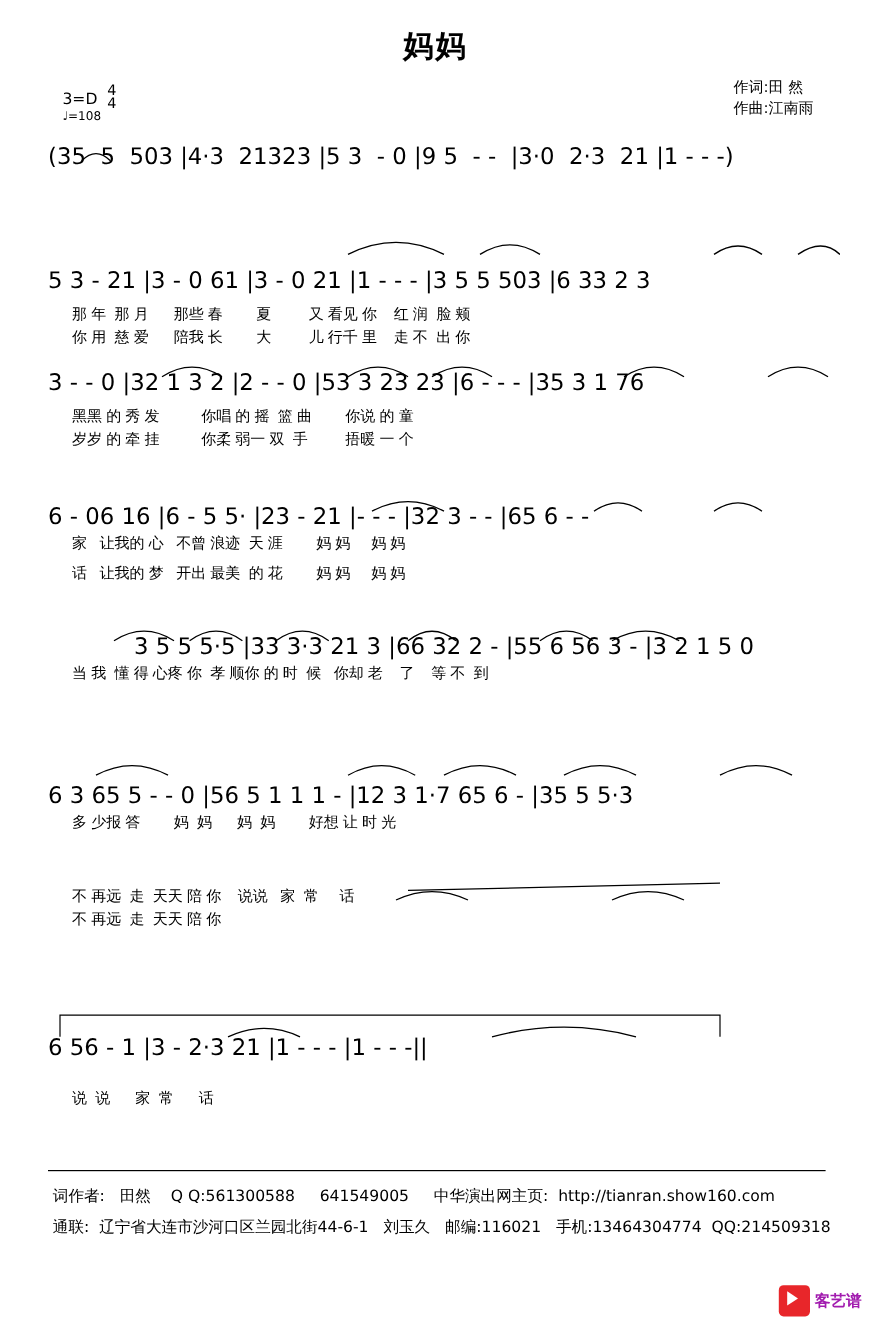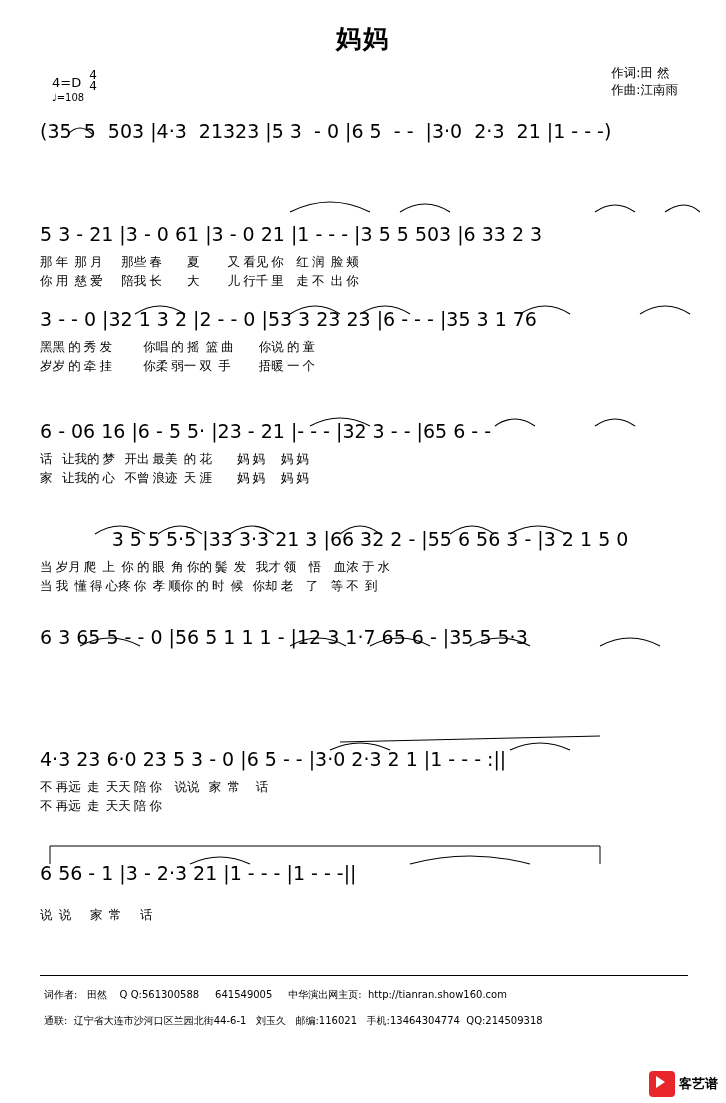--- a/index.html
+++ b/index.html
@@ -42,33 +42,34 @@
   
   .system{position:absolute;left:40px;width:660px;}
   .notes{
     font-family:"DejaVu Sans", sans-serif;
     font-size:19px;
     letter-spacing:0px;
     white-space:pre;
     line-height:26px;
   }
   .lyric{
-    font-family:Liberation Serif, serif;
+    font-family:Liberation Sans, sans-serif;
     font-size:12.5px;
     white-space:pre;
     line-height:19px;
     letter-spacing:0px;
+    margin-left:20px;
   }
 
   
   .arcs{position:absolute;left:0;top:0;pointer-events:none;}
 
   
   .footer{
-    position:absolute;left:44px;font-size:10px;
+    position:absolute;left:44px;font-size:13px;
     font-family:"DejaVu Sans", sans-serif;
     white-space:pre;
   }
   .rule{
     position:absolute;left:40px;width:648px;height:1px;background:#000;
   }
 
   
   .logo{
     position:absolute;right:8px;bottom:6px;
@@ -76,52 +77,52 @@
   }
   .logo .mark{
     width:26px;height:26px;border-radius:4px;background:#e8262a;
     position:relative;
   }
   .logo .mark:after{
     content:"";position:absolute;left:7px;top:5px;
     border-left:9px solid #fff;border-top:6px solid transparent;border-bottom:6px solid transparent;
   }
   .logo .txt{
-    font-family:"DejaVu Sans", sans-serif;font-size:13px;color:#000000;font-weight:bold;
+    font-family:"DejaVu Sans", sans-serif;font-size:13px;color:#a21caf;font-weight:bold;
   }
 </style>
 </head>
 <body>
 
 <div class="page">
 
   <div class="title">妈妈</div>
 
   <div class="credits">
     <div>作词:田  然</div>
     <div>作曲:江南雨</div>
   </div>
 
   <div class="keysig">
-    <span>4=D</span>
+    <span>3=D</span>
     <span class="frac">
       <span class="num">4</span>
       <span class="den">4</span>
     </span>
   </div>
 
   <div class="tempo">
     <span>♩</span><span>=108</span>
   </div>
 
   <div class="system" style="top:118px;">
     <svg class="arcs" width="660" height="34">
       <path d="M28 16 Q40 4 52 16" fill="none" stroke="#000" stroke-width="1.1"></path>
     </svg>
-    <div class="notes">(35  5  503 |4·3  21323 |5 3  - 0 |6 5  - -  |3·0  2·3  21 |1 - - -)</div>
+    <div class="notes">(35  5  503 |4·3  21323 |5 3  - 0 |9 5  - -  |3·0  2·3  21 |1 - - -)</div>
   </div>
 
   <div class="system" style="top:190px;">
     <svg class="arcs" width="660" height="34">
       <path d="M250 22 Q290 2 330 22" fill="none" stroke="#000" stroke-width="1.1"></path>
       <path d="M360 22 Q385 6 410 22" fill="none" stroke="#000" stroke-width="1.1"></path>
       <path d="M555 22 Q575 8 595 22" fill="none" stroke="#000" stroke-width="1.1"></path>
       <path d="M625 22 Q645 8 660 22" fill="none" stroke="#000" stroke-width="1.1"></path>
     </svg>
     <div class="notes" style="margin-top:31px;">5 3 - 21 |3 - 0 61 |3 - 0 21 |1 - - - |3 5 5 503 |6 33 2 3</div>
@@ -142,56 +143,55 @@
     <div class="lyric">岁岁 的 牵 挂          你柔 弱一 双  手         捂暖 一 个</div>
   </div>
 
   <div class="system" style="top:404px;">
     <svg class="arcs" width="660" height="34">
       <path d="M270 22 Q300 6 330 22" fill="none" stroke="#000" stroke-width="1.1"></path>
       <path d="M455 22 Q475 8 495 22" fill="none" stroke="#000" stroke-width="1.1"></path>
       <path d="M555 22 Q575 8 595 22" fill="none" stroke="#000" stroke-width="1.1"></path>
     </svg>
     <div class="notes" style="margin-top:14px;">6 - 06 16 |6 - 5 5· |23 - 21 |- - - |32 3 - - |65 6 - -</div>
+    <div class="lyric">家   让我的 心   不曾 浪迹  天 涯        妈 妈     妈 妈</div>
     <div class="lyric" style="margin-top:6px;">话   让我的 梦   开出 最美  的 花        妈 妈     妈 妈</div>
-    <div class="lyric">家   让我的 心   不曾 浪迹  天 涯        妈 妈     妈 妈</div>
   </div>
 
   <div class="system" style="top:512px;">
     <svg class="arcs" width="660" height="34">
       <path d="M55 22 Q80 6 105 22" fill="none" stroke="#000" stroke-width="1.1"></path>
       <path d="M118 22 Q140 6 162 22" fill="none" stroke="#000" stroke-width="1.1"></path>
       <path d="M190 22 Q212 6 234 22" fill="none" stroke="#000" stroke-width="1.1"></path>
       <path d="M300 22 Q320 6 340 22" fill="none" stroke="#000" stroke-width="1.1"></path>
       <path d="M410 22 Q432 6 454 22" fill="none" stroke="#000" stroke-width="1.1"></path>
       <path d="M470 22 Q498 6 526 22" fill="none" stroke="#000" stroke-width="1.1"></path>
     </svg>
     <div class="notes" style="margin-top:14px;text-align:center;">3 5 5 5·5 |33 3·3 21 3 |66 32 2 - |55 6 56 3 - |3 2 1 5 0</div>
-    <div class="lyric" style="margin-top:6px;">当 岁月 爬  上  你 的 眼  角 你的 鬓  发   我才 领    悟    血浓 于 水</div>
     <div class="lyric">当 我  懂 得 心疼 你  孝 顺你 的 时  候   你却 老    了    等 不  到</div>
   </div>
 
   <div class="system" style="top:624px;">
     <svg class="arcs" width="660" height="34">
       <path d="M40 22 Q70 6 100 22" fill="none" stroke="#000" stroke-width="1.1"></path>
       <path d="M250 22 Q278 6 306 22" fill="none" stroke="#000" stroke-width="1.1"></path>
       <path d="M330 22 Q360 6 390 22" fill="none" stroke="#000" stroke-width="1.1"></path>
       <path d="M430 22 Q460 6 490 22" fill="none" stroke="#000" stroke-width="1.1"></path>
       <path d="M560 22 Q590 6 620 22" fill="none" stroke="#000" stroke-width="1.1"></path>
     </svg>
-    <div class="notes" style="margin-top:0;">6 3 65 5 - - 0 |56 5 1 1 1 - |12 3 1·7 65 6 - |35 5 5·3</div>
+    <div class="notes" style="margin-top:26px;">6 3 65 5 - - 0 |56 5 1 1 1 - |12 3 1·7 65 6 - |35 5 5·3</div>
+    <div class="lyric">多 少报 答        妈  妈      妈  妈        好想 让 时 光</div>
   </div>
 
   <div class="system" style="top:732px;">
     <svg class="arcs" width="660" height="34">
       <path d="M290 18 Q320 4 350 18" fill="none" stroke="#000" stroke-width="1.1"></path>
       <path d="M470 18 Q500 4 530 18" fill="none" stroke="#000" stroke-width="1.1"></path>
       <path d="M300 10 L560 4" fill="none" stroke="#000" stroke-width="1"></path>
     </svg>
-    <div class="notes" style="margin-top:14px;">4·3 23 6·0 23 5 3 - 0 |6 5 - - |3·0 2·3 2 1 |1 - - - :||</div>
     <div class="lyric" style="margin-top:6px;">不 再远  走  天天 陪 你    说说   家  常     话</div>
     <div class="lyric">不 再远  走  天天 陪 你</div>
   </div>
 
   <div class="system" style="top:838px;">
     <svg class="arcs" width="660" height="40">
       <path d="M10 26 L10 8 L330 8" fill="none" stroke="#000" stroke-width="1"></path>
       <path d="M330 8 L560 8 L560 26" fill="none" stroke="#000" stroke-width="1"></path>
       <path d="M150 26 Q180 12 210 26" fill="none" stroke="#000" stroke-width="1.1"></path>
       <path d="M370 26 Q430 10 490 26" fill="none" stroke="#000" stroke-width="1.1"></path>

